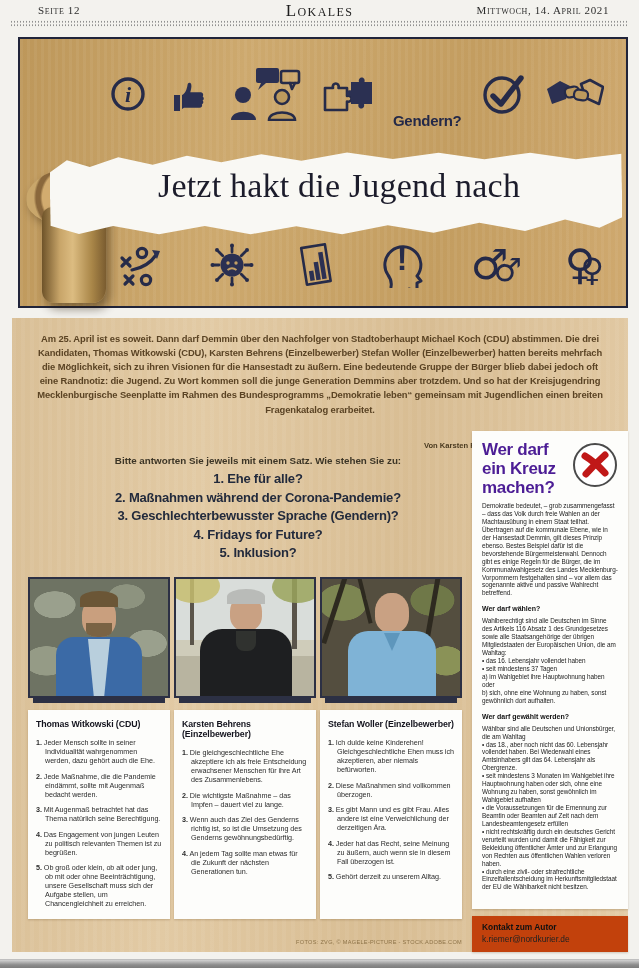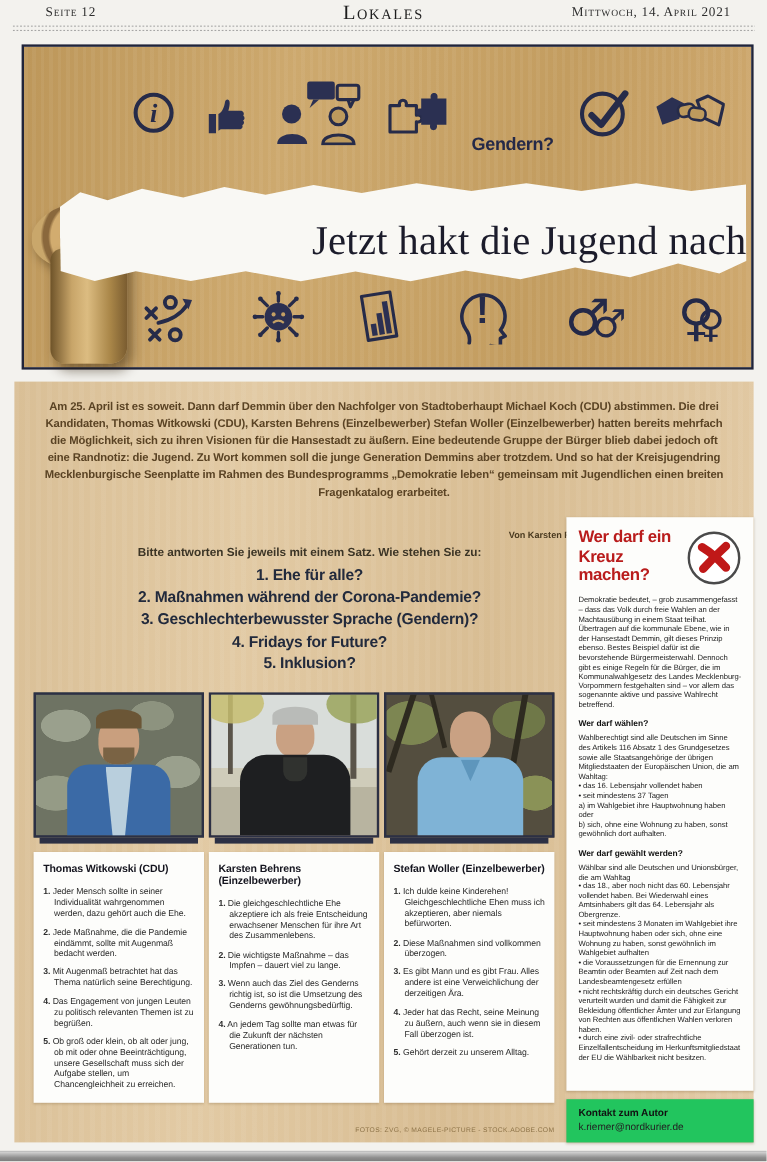--- a/index.html
+++ b/index.html
@@ -27,22 +27,22 @@
   .glyph-pair{color:#242948;font-family:"DejaVu Sans",sans-serif;line-height:1;display:flex;align-items:center;margin-bottom:6px;}
   .glyph-pair .g1{font-size:42px;}
   .glyph-pair .g2{font-size:32px;margin-left:-15px;margin-top:10px;}
   .map-block{display:flex;flex-direction:column;align-items:flex-end;}
   .fff-label{font-size:13px;font-weight:bold;color:#232a49;margin-bottom:3px;letter-spacing:-.2px;}
 
   
   .torn{position:absolute;left:30px;right:4px;top:112px;height:86px;background:#f9f8f4;
     transform:rotate(-.5deg);
     clip-path:polygon(0 22%,3% 8%,7% 16%,12% 5%,18% 14%,24% 4%,30% 12%,37% 3%,44% 11%,52% 2%,60% 10%,68% 3%,76% 11%,84% 4%,92% 12%,100% 6%,100% 80%,96% 92%,90% 82%,83% 95%,75% 85%,67% 96%,59% 87%,51% 97%,43% 87%,35% 96%,27% 86%,19% 95%,11% 85%,5% 94%,0 84%);}
-  .headline{position:absolute;left:30px;right:4px;top:128px;text-align:right;padding-left:108px;
-    font-family:"Liberation Serif",serif;font-size:34px;color:#1c1c2b;letter-spacing:.2px;margin-top:16px;}
+  .headline{position:absolute;left:30px;right:4px;top:128px;text-align:left;padding-left:108px;
+    font-family:"Liberation Serif",serif;font-size:34px;color:#1c1c2b;letter-spacing:.2px;}
 
   
   .scroll-body{position:absolute;left:22px;top:168px;width:64px;height:96px;border-radius:10px 12px 14px 12px;
     background:linear-gradient(90deg,#6e5329,#c8a569 28%,#dcbc81 48%,#a98648 78%,#7a5c30);
     box-shadow:4px 6px 10px rgba(40,25,5,.45);}
   .scroll-curl{position:absolute;left:6px;top:128px;width:96px;height:58px;border-radius:50%;transform:rotate(-6deg);
     background:radial-gradient(circle at 48% 52%,#5e4624 0 9%,#c9a76b 13% 23%,#7a5c36 27% 35%,#d2ac6f 39% 51%,#8a683c 55% 62%,#c9a76b 66% 78%,#6e5329 82% 100%);
     box-shadow:3px 5px 8px rgba(40,25,5,.4);}
   svg .st{stroke:#262b49;fill:none;stroke-linecap:round;stroke-linejoin:round;}
   svg .fl{fill:#2b3052;}
@@ -61,27 +61,27 @@
   .prompt{position:absolute;left:20px;top:455px;width:476px;text-align:center;
     font-size:9.8px;color:#3c3526;font-weight:bold;}
   .questions{position:absolute;left:20px;top:471px;width:476px;text-align:center;
     font-size:13px;font-weight:bold;color:#222a3c;line-height:1.2;}
   .questions div{margin-bottom:3px;letter-spacing:-.2px;}
 
   
   .sidebar{position:absolute;left:472px;top:431px;width:156px;height:478px;background:#fdfdfb;
     box-sizing:border-box;padding:9px 10px;overflow:hidden;box-shadow:0 1px 2px rgba(90,60,20,.25);}
   .sb-head{position:relative;min-height:52px;}
-  .sb-title{width:94px;font-size:14px;font-weight:bold;color:#b91c1c;line-height:1.12;letter-spacing:-.3px;}
+  .sb-title{width:94px;font-size:17px;font-weight:bold;color:#4c1d95;line-height:1.12;letter-spacing:-.3px;}
   .sb-icon{position:absolute;right:-2px;top:0;}
   .sb-text{font-size:6.4px;line-height:1.24;color:#1c1c1c;margin-top:5px;letter-spacing:-.05px;}
   .sb-sec-h{font-size:7px;font-weight:bold;color:#111;margin-top:8px;}
   .prewrap{white-space:pre-line;}
 
-  .contact{position:absolute;left:472px;top:916px;width:156px;height:36px;background:#22c55e;
+  .contact{position:absolute;left:472px;top:916px;width:156px;height:36px;background:#c2410c;
     box-sizing:border-box;padding:6px 10px;box-shadow:0 1px 2px rgba(90,60,20,.25);}
   .contact-h{font-size:8.4px;font-weight:bold;color:#111;}
   .contact-e{font-size:8.4px;color:#222;margin-top:2px;}
 
   
   .photo{position:absolute;top:577px;width:142px;height:121px;box-sizing:border-box;
     border:2px solid #2c3044;overflow:hidden;background:#888;}
   .photo-stand{position:absolute;top:698px;width:132px;height:5px;background:#2c3044;}
   .p1{left:28px;background:
       radial-gradient(ellipse 34px 22px at 18% 22%,#9aa08d 0 60%,transparent 62%),

